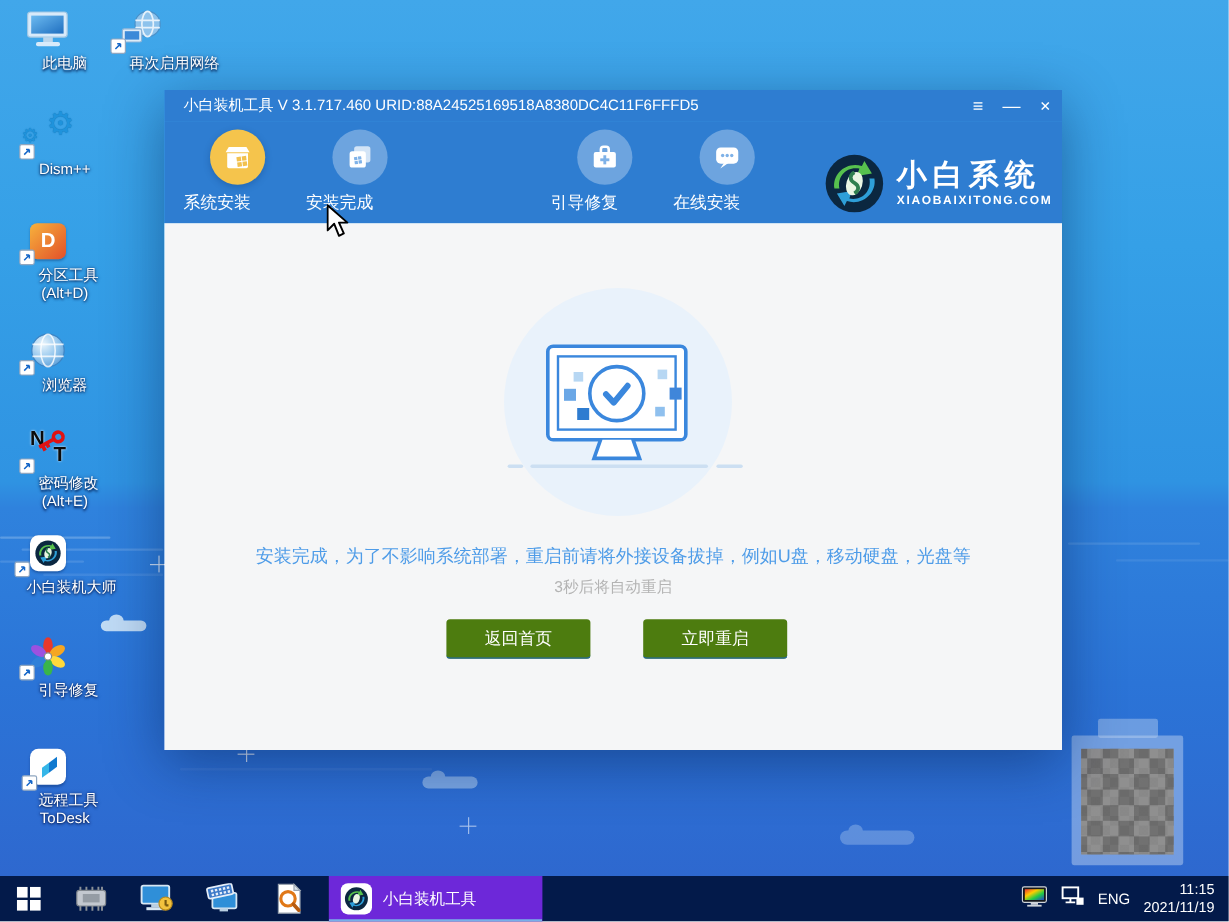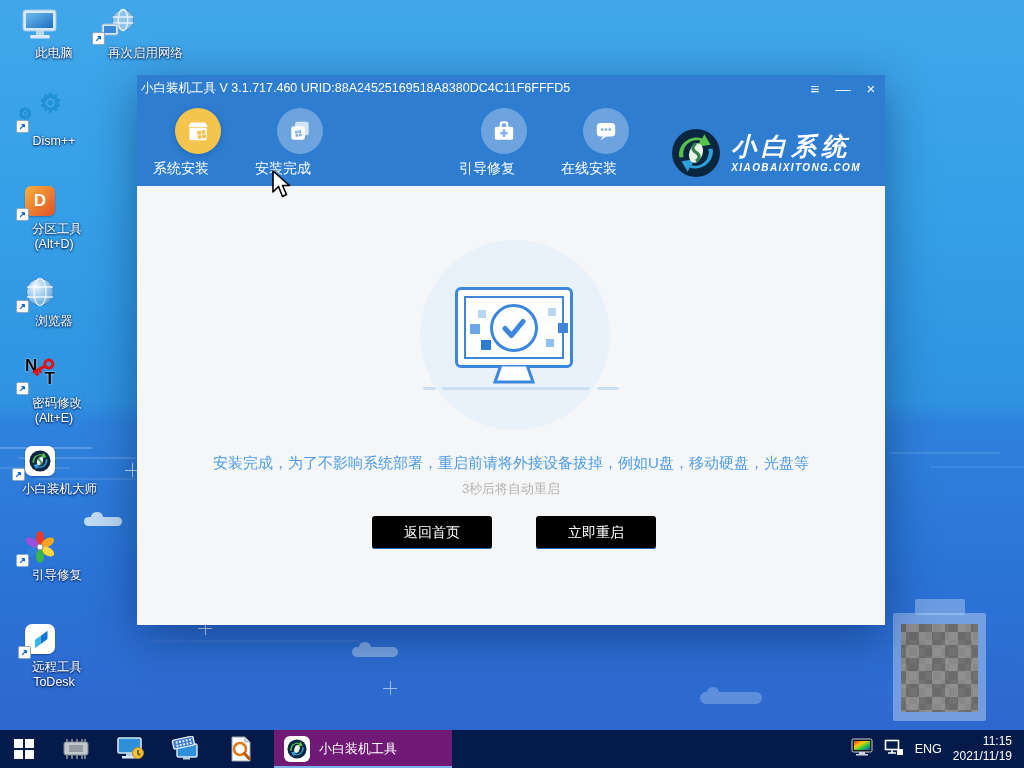--- a/index.html
+++ b/index.html
@@ -34,67 +34,67 @@
     display:flex;align-items:center;justify-content:center;color:#fff;font-weight:bold;font-size:17px;
     box-shadow:0 1px 2px rgba(0,30,80,.35);}
   .pw-art{position:relative;width:36px;height:34px;font-weight:900;color:#0a0a0a;}
   .pw-n{position:absolute;left:3px;top:-2px;font-size:17px;text-shadow:0 0 2px #fff;}
   .pw-t{position:absolute;right:3px;bottom:3px;font-size:17px;text-shadow:0 0 2px #fff;}
   .pw-key{position:absolute;left:9px;top:3px;transform:rotate(-28deg);}
 
   
   #win{position:absolute;left:137px;top:75px;width:748px;height:550px;z-index:10;
     box-shadow:0 12px 45px rgba(0,25,70,.45);}
-  .titlebar{height:26px;background:#2e7dd1;display:flex;align-items:center;padding-left:4px;color:#fff;font-size:12.5px;}
+  .titlebar{height:26px;background:#2e7dd1;display:flex;align-items:center;padding-left:16px;color:#fff;font-size:12.5px;}
   .win-controls{margin-left:auto;display:flex;}
   .win-controls span{width:28px;height:26px;display:flex;align-items:center;justify-content:center;
     font-size:15px;color:#fff;cursor:pointer;}
   .nav{position:relative;height:85px;background:#2e7dd1;}
   .tab{position:absolute;top:7px;width:90px;text-align:left;cursor:pointer;}
   .tab-circle{width:46px;height:46px;border-radius:50%;background:rgba(255,255,255,.30);
     margin:0 auto;display:flex;align-items:center;justify-content:center;}
   .tab.active .tab-circle{background:#f5c44c;box-shadow:0 2px 6px rgba(0,40,90,.25);}
   .tab-label{margin-top:6px;font-size:14px;color:#fff;}
-  .logo{position:absolute;right:24px;top:27px;display:flex;align-items:center;gap:10px;font-style:italic;}
+  .logo{position:absolute;right:8px;top:27px;display:flex;align-items:center;gap:10px;}
   .logo-name{font-size:25px;color:#fff;letter-spacing:5px;font-weight:bold;line-height:26px;}
   .logo-domain{font-size:10px;color:#fff;letter-spacing:1.4px;font-weight:bold;margin-top:3px;}
 
   .content{position:absolute;top:111px;left:0;right:0;bottom:0;background:#f5f6f7;}
   .illus-circle{position:absolute;left:283px;top:54px;width:190px;height:190px;border-radius:50%;background:#e9f2fb;}
   .monitor{position:absolute;left:318px;top:101px;width:118px;height:81px;background:#fff;
     border:3px solid #3a87dd;border-radius:6px;box-sizing:border-box;}
   .monitor-inner{position:absolute;left:6px;top:6px;right:6px;bottom:6px;border:2.5px solid #3a87dd;box-sizing:border-box;}
   .chk-circle{position:absolute;left:50%;top:50%;width:48px;height:48px;margin:-24px 0 0 -24px;
     border:3px solid #3a87dd;border-radius:50%;box-sizing:border-box;background:#fff;}
   .msq{position:absolute;}
   .stand{position:absolute;left:318px;top:179px;width:118px;height:24px;}
   .dash-seg{position:absolute;height:3px;border-radius:2px;background:#ccdff2;top:201px;}
   .done-msg{position:absolute;left:0;right:0;top:268px;text-align:center;font-size:15px;color:#4e9ce8;}
   .countdown{position:absolute;left:0;right:0;top:294px;text-align:center;font-size:13px;color:#b4b4b4;}
-  .btn{position:absolute;top:330px;width:120px;height:33px;background:#000000;color:#fff;border:none;
+  .btn{position:absolute;top:330px;width:120px;height:33px;background:#4d7c0f;color:#fff;border:none;
     border-radius:3px;font-size:14px;font-family:inherit;cursor:pointer;box-shadow:inset 0 -1px 0 #1e66b4;}
   .btn.home{left:235px;}
   .btn.restart{left:399px;}
 
   
   .qr-tab{position:absolute;left:915px;top:599px;width:50px;height:16px;background:rgba(185,208,240,.45);border-radius:2px;}
   .qr-panel{position:absolute;left:893px;top:613px;width:93px;height:108px;background:rgba(185,208,240,.5);border-radius:2px;}
   .qr-mosaic{position:absolute;left:8px;top:11px;width:77px;height:88px;
     background-image:
       repeating-conic-gradient(rgba(140,140,140,.85) 0% 25%, rgba(105,105,105,.85) 0% 50%),
       repeating-conic-gradient(#a0a0a0 0% 25%, #757575 0% 50%);
     background-size:26px 26px,16px 16px;background-position:5px 8px,0 0;}
 
   
   #taskbar{position:absolute;left:0;right:0;bottom:0;height:38px;background:#031a4a;
     display:flex;align-items:stretch;z-index:20;color:#fff;}
   .tb-btn{display:flex;align-items:center;justify-content:center;cursor:pointer;}
   .start{width:48px;}
   .ql{width:55px;}
-  .task-item{margin-left:6px;width:158px;background:#701a75;display:flex;align-items:center;
+  .task-item{margin-left:6px;width:158px;background:#6d28d9;display:flex;align-items:center;
     padding:0 10px;gap:9px;cursor:pointer;box-shadow:inset 0 -2px 0 #79b0e8;}
   .task-logo{width:26px;height:26px;border-radius:6px;background:#fff;display:flex;align-items:center;justify-content:center;flex:none;}
   .task-label{font-size:13px;white-space:nowrap;}
   .tray{margin-left:auto;display:flex;align-items:center;gap:11px;padding-right:12px;}
   .tray-lang{font-size:12.5px;cursor:pointer;}
   .clock{font-size:12px;line-height:15px;text-align:right;cursor:pointer;}
 
   
   .mini{position:relative;}
 

